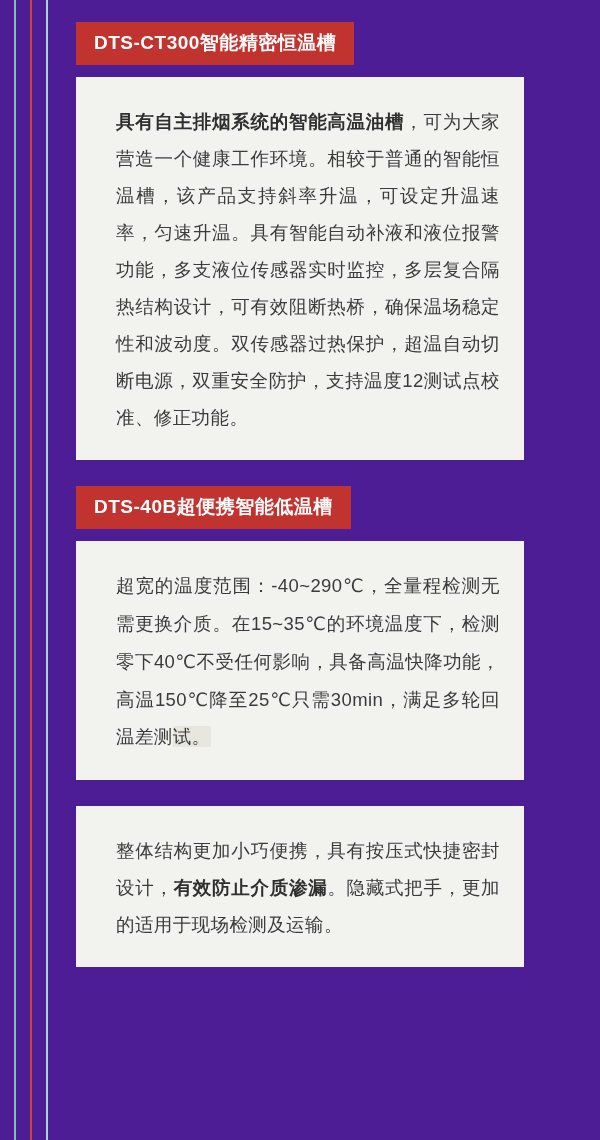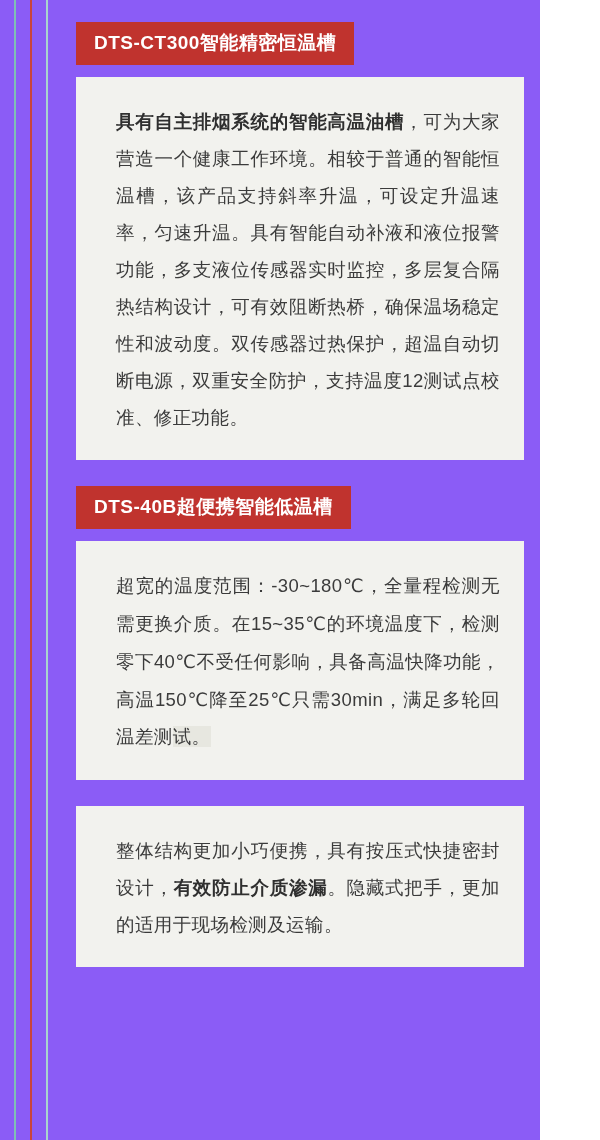--- a/index.html
+++ b/index.html
@@ -10,23 +10,23 @@
     width: 600px;
     height: 1140px;
     background: #ffffff;
     font-family: "Liberation Sans", "DejaVu Sans", sans-serif;
     overflow: hidden;
     position: relative;
   }
 
   .page {
     position: relative;
-    width: 540px;
+    width: 600px;
     height: 1140px;
-    background: #8b5cf6;
+    background: #4c1d95;
     box-sizing: border-box;
     overflow: hidden;
   }
 
   
   .rail {
     position: absolute;
     top: 0;
     bottom: 0;
     width: 2px;
@@ -112,21 +112,21 @@
     <div class="section sec1">
       <div class="heading">DTS-CT300智能精密恒温槽</div>
       <div class="body-box">
         <p><b>具有自主排烟系统的智能高温油槽</b><span>，可为大家营造一个健康工作环境。相较于普通的智能恒温槽，该产品支持斜率升温，可设定升温速率，匀速升温。具有智能自动补液和液位报警功能，多支液位传感器实时监控，多层复合隔热结构设计，可有效阻断热桥，确保温场稳定性和波动度。双传感器过热保护，超温自动切断电源，双重安全防护，支持温度12测试点校准、修正功能。</span></p>
       </div>
     </div>
 
     <div class="section sec2">
       <div class="heading">DTS-40B超便携智能低温槽</div>
       <div class="body-box">
-        <p><span>超宽的温度范围：-30~180℃，全量程检测无需更换介质。在15~35℃的环境温度下，检测零下40℃不受任何影响，具备高温快降功能，高温150℃降至25℃只需30min，满足多轮回温差测</span><span class="hl">试。</span></p>
+        <p><span>超宽的温度范围：-40~290℃，全量程检测无需更换介质。在15~35℃的环境温度下，检测零下40℃不受任何影响，具备高温快降功能，高温150℃降至25℃只需30min，满足多轮回温差测</span><span class="hl">试。</span></p>
       </div>
     </div>
 
     <div class="section sec3">
       <div class="body-box">
         <p><span>整体结构更加小巧便携，具有按压式快捷密封设计，</span><b>有效防止介质渗漏</b><span>。隐藏式把手，更加的适用于现场检测及运输。</span></p>
       </div>
     </div>
 
   </div>

